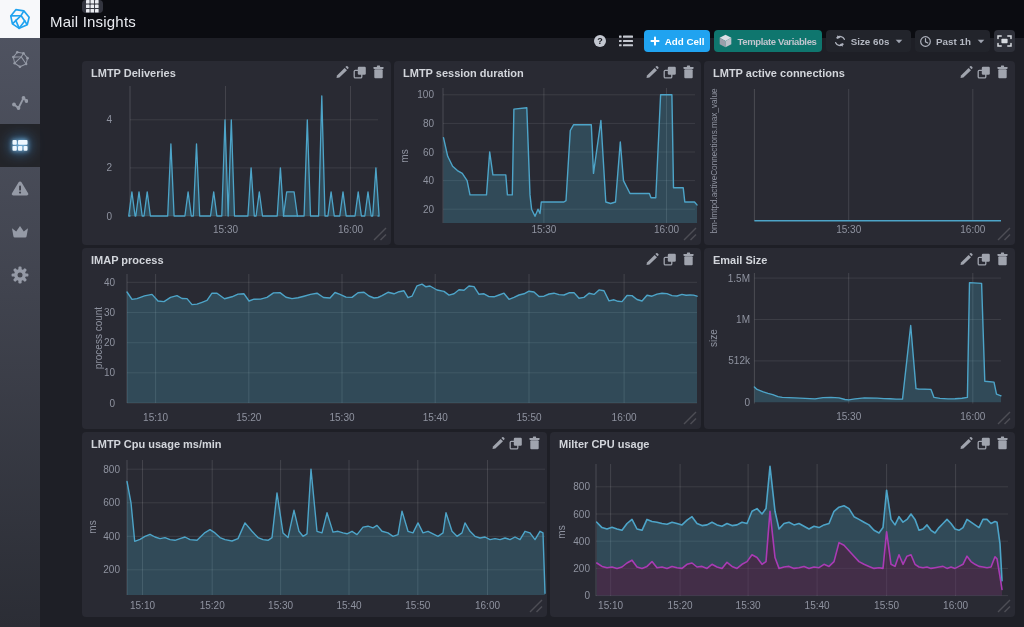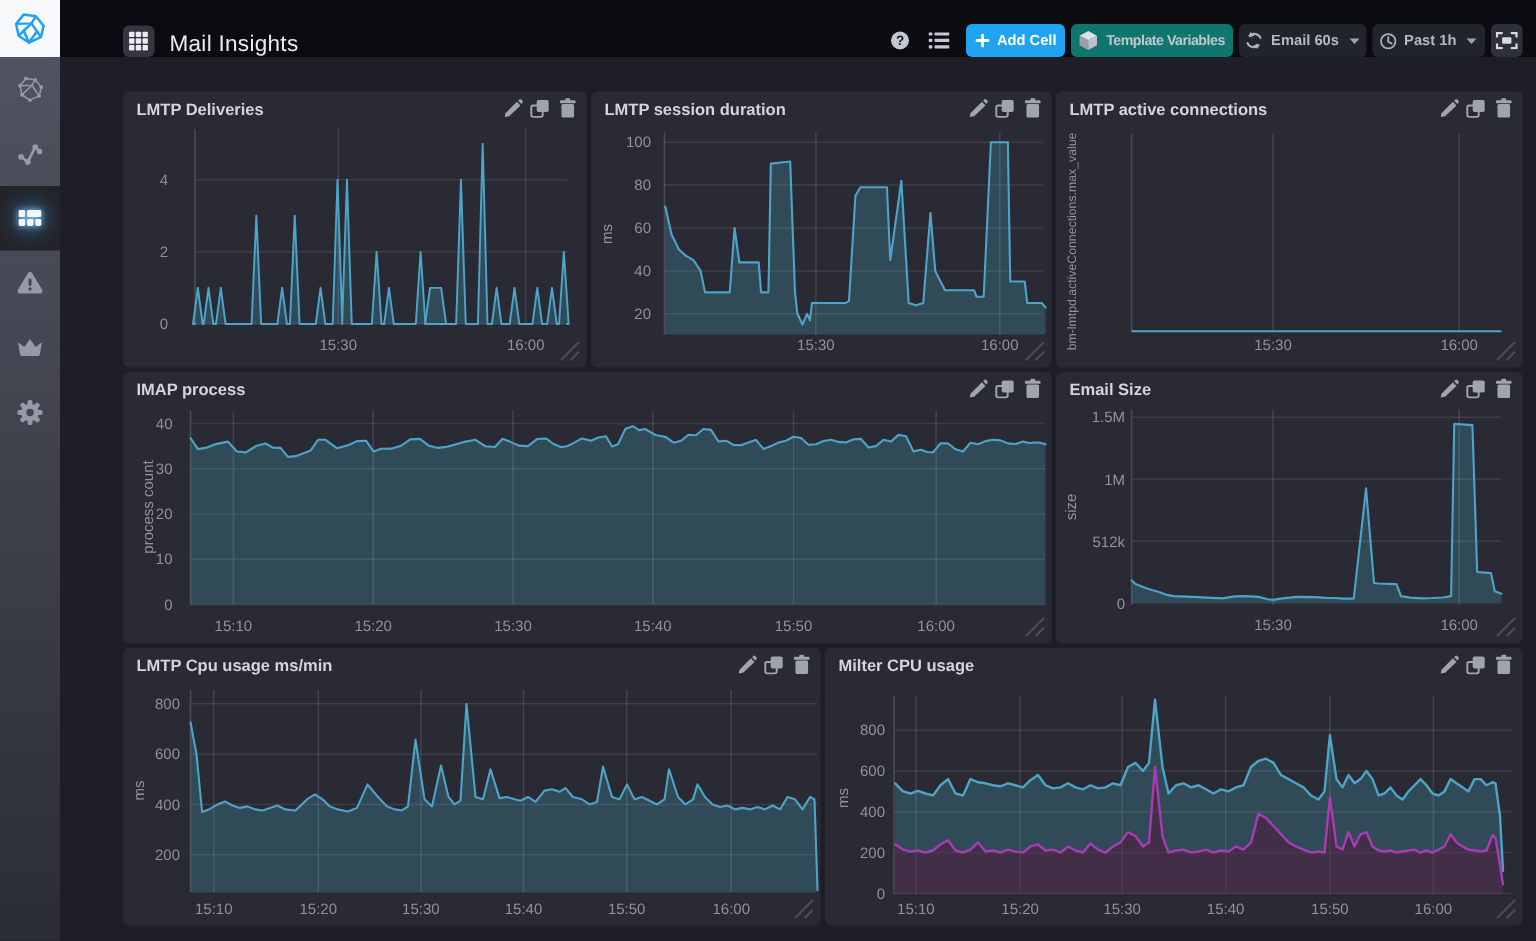--- a/index.html
+++ b/index.html
@@ -3,21 +3,21 @@
 <style>
 * { margin:0; padding:0; box-sizing:border-box; }
 html,body { width:1024px; height:627px; overflow:hidden; background:#1e1f26;
   font-family:"Liberation Sans",sans-serif; }
 .side { position:absolute; left:0; top:0; width:40px; height:627px;
   background:linear-gradient(180deg,#515563 0%,#41444f 45%,#2b2d35 100%); z-index:5; }
 .logo { width:40px; height:38px; background:#f7f8fa; display:flex; align-items:center; justify-content:center; }
 .sitem { width:40px; height:43px; display:flex; align-items:center; justify-content:center; }
 .sitem.active { background:#232429; }
 .nav { position:absolute; left:40px; top:0; width:984px; height:38px; background:#0b0c11;
-  display:flex; align-items:flex-end; }
+  display:flex; align-items:flex-start;flex-direction:column; }
 .gridbtn { width:21px; height:21px; margin-left:42px; border-radius:4px; background:#33353f;
   display:flex; align-items:center; justify-content:center; }
 .title { color:#e9ebf0; font-size:15px; margin-left:10px; letter-spacing:0.2px; }
 .navright { margin-left:auto; display:flex; align-items:center; margin-right:9px; }
 .qicon { margin-right:9px; display:flex; align-items:center; }
 .btn { height:22px; border-radius:4px; display:flex; align-items:center; justify-content:center;
   font-size:9.8px; font-weight:bold; margin-left:4px; }
 .btn svg { margin-right:5px; flex:none; }
 .btn svg.car { margin-right:0; margin-left:6px; }
 .btn.blue { background:#20a3f0; color:#fff; }
@@ -82,21 +82,21 @@
       </div>
       <div class="btn drop" style="width:85px">
         <svg width="12" height="12" viewBox="0 0 13 13">
           <g fill="none" stroke="#aeb2bd" stroke-width="1.5" stroke-linecap="round">
             <path d="M11.2,4.6 A5.1 5.1 0 0 0 3.2,2.9"></path>
             <path d="M1.8,8.4 A5.1 5.1 0 0 0 9.8,10.1"></path>
           </g>
           <path d="M3.7,0.4 L3.3,4.4 L7,2.9 Z" fill="#aeb2bd"></path>
           <path d="M9.3,12.6 L9.7,8.6 L6,10.1 Z" fill="#aeb2bd"></path>
         </svg>
-        <span>Email 60s</span>
+        <span>Size 60s</span>
         <svg class="car" width="8" height="5" viewBox="0 0 9 6">
           <path d="M0.5,0.8 L4.5,5.2 L8.5,0.8 Z" fill="#9ea3af"></path>
         </svg>
       </div>
       <div class="btn drop" style="width:75px">
         <svg width="11" height="11" viewBox="0 0 13 13">
           <circle cx="6.5" cy="6.5" r="5.7" fill="none" stroke="#aeb2bd" stroke-width="1.4"></circle>
           <polyline points="6.5,3.2 6.5,6.9 9.2,8.3" fill="none" stroke="#aeb2bd" stroke-width="1.4" stroke-linecap="round"></polyline>
         </svg>
         <span>Past 1h</span>

